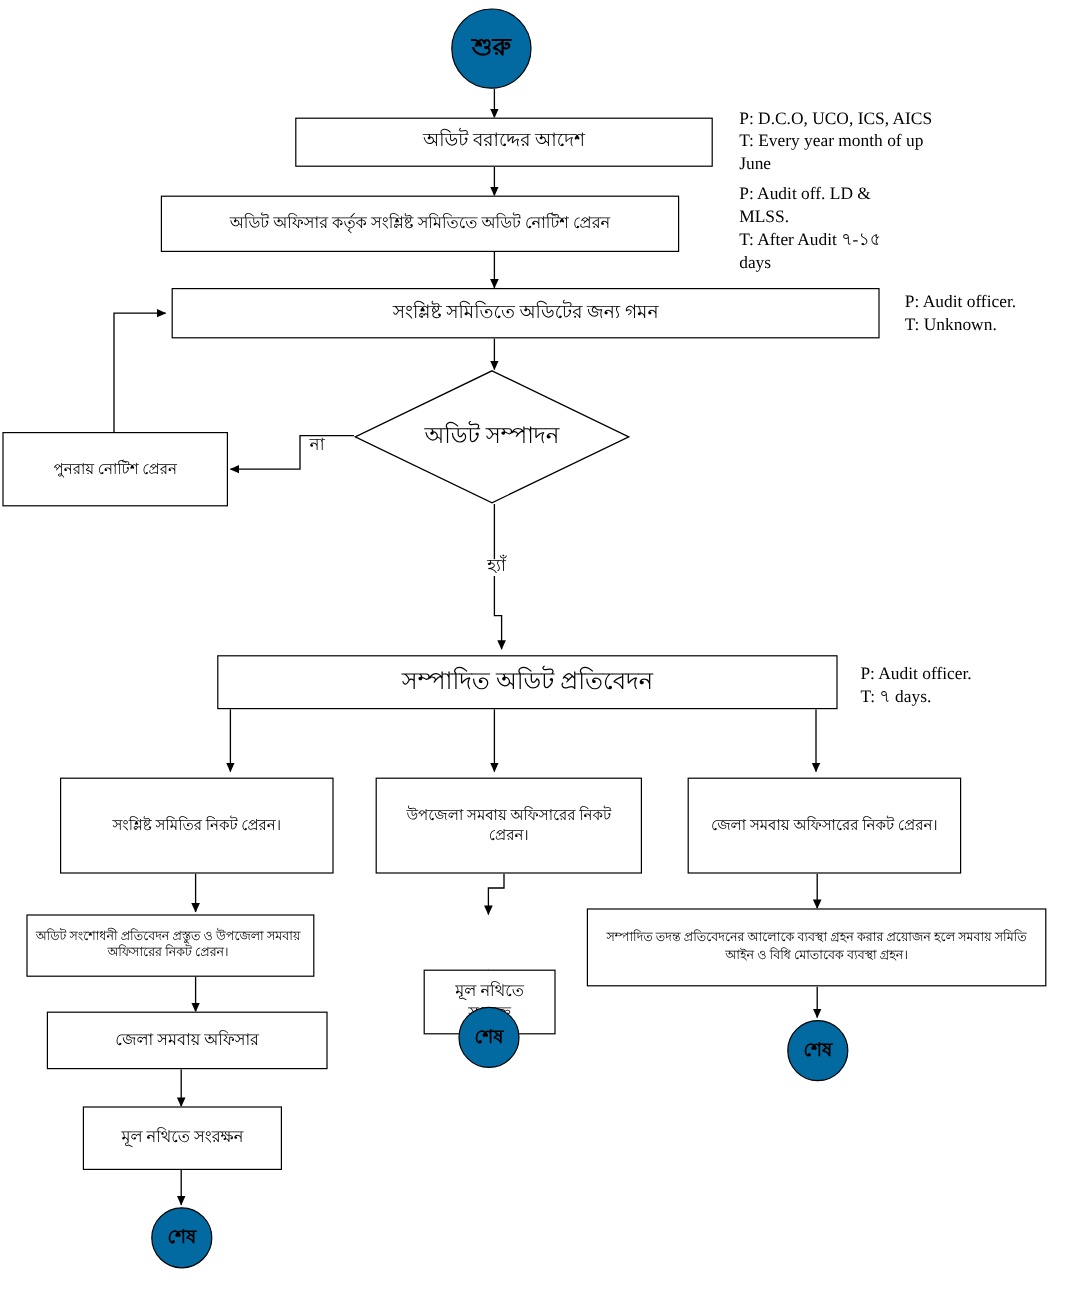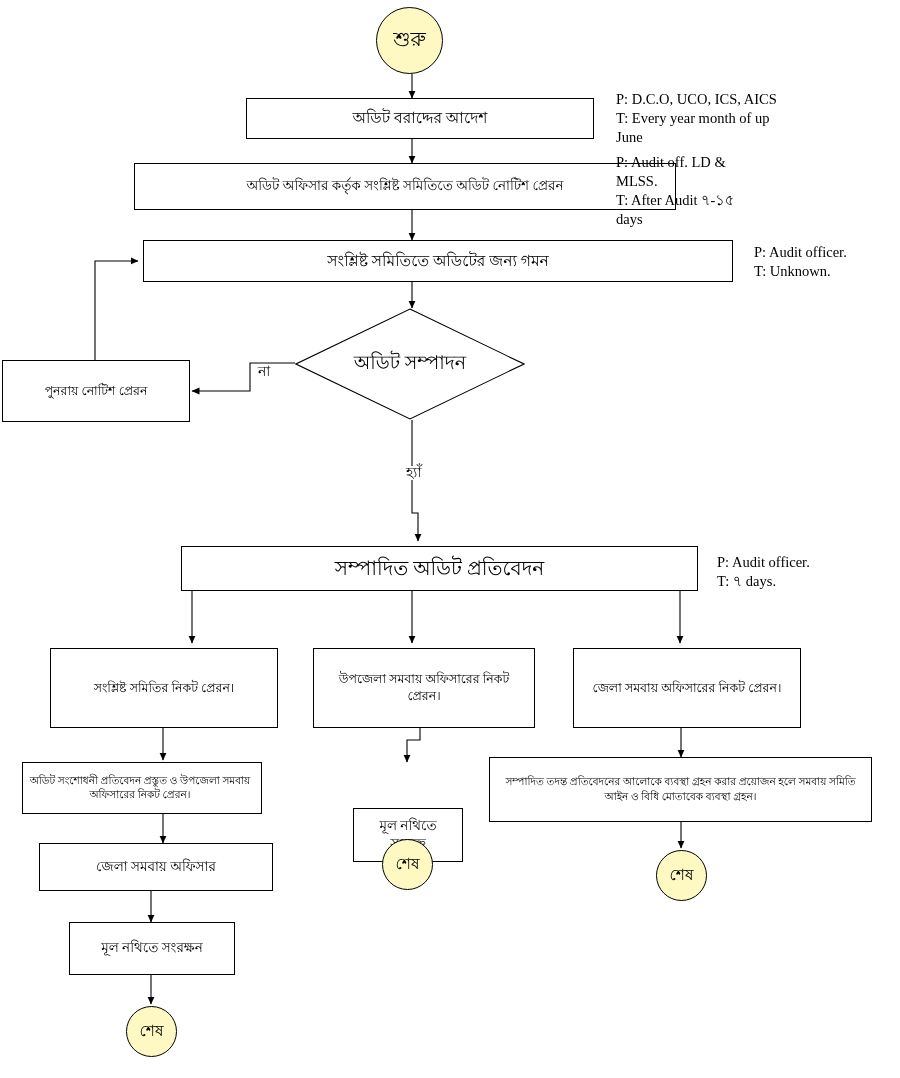--- a/index.html
+++ b/index.html
@@ -37,21 +37,22 @@
     color: #000;
   }
   .box {
     border: 1px solid #000000;
     padding: 2px 6px;
     line-height: 1.35;
   }
   .terminator {
     border: 1px solid #000000;
     border-radius: 50%;
-    background: #fef9c3;
+    background: #0369a1;
+    font-weight: bold;
   }
   .diamond-wrap {
     position: absolute;
     background: transparent;
   }
   .diamond-wrap svg {
     position: absolute;
     left: 0; top: 0;
   }
   .diamond-label {
@@ -143,21 +144,21 @@
     <span>শুরু</span>
   </div>
 
   <div class="node box fs15 bn" style="left:246px; top:98px; width:348px; height:41px;">
     <span>অডিট বরাদ্দের আদেশ</span>
   </div>
   <div class="annot" style="left:604px; top:90px; width:290px;">P: D.C.O, UCO, ICS, AICS
 T: Every year month of up
 June</div>
 
-  <div class="node box fs13 bn" style="left:134px; top:163px; width:542px; height:47px;">
+  <div class="node box fs13 bn" style="left:134px; top:163px; width:432px; height:47px;">
     <span>অডিট অফিসার কর্তৃক সংশ্লিষ্ট সমিতিতে অডিট নোটিশ প্রেরন</span>
   </div>
   <div class="annot" style="left:604px; top:153px; width:290px;">P: Audit off. LD &amp;
 MLSS.
 T: After Audit ৭-১৫
 days</div>
 
   <div class="node box fs15 bn" style="left:143px; top:240px; width:590px; height:42px;">
     <span>সংশ্লিষ্ট সমিতিতে অডিটের জন্য গমন</span>
   </div>

